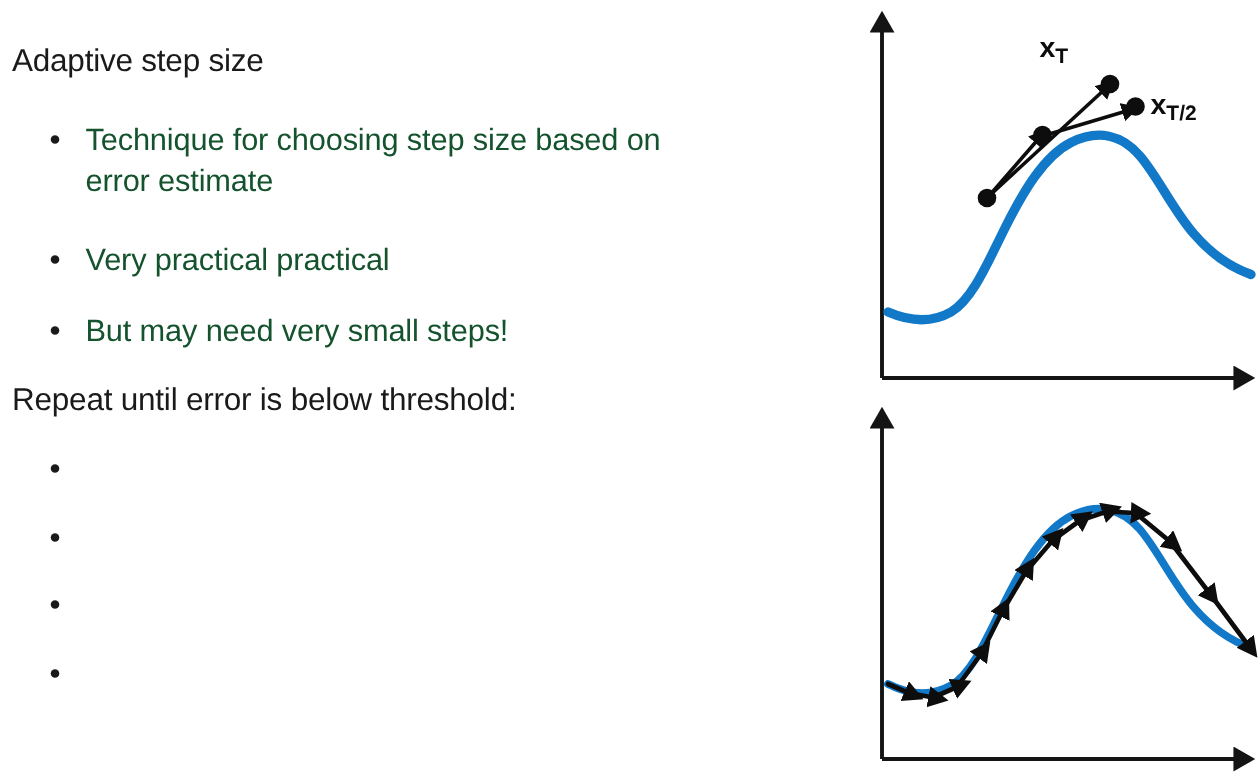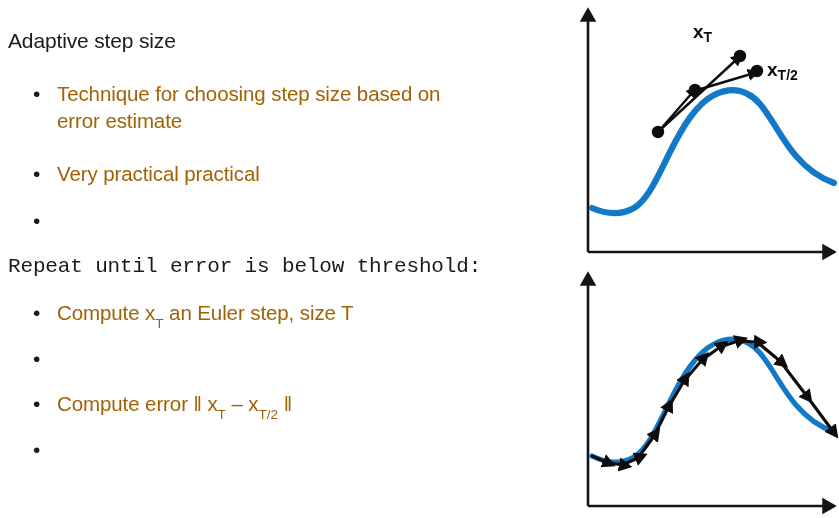--- a/index.html
+++ b/index.html
@@ -31,21 +31,21 @@
     position: absolute;
     left: 8px;
     font-size: 21px;
     line-height: 26px;
     font-weight: 400;
     letter-spacing: -0.15px;
     color: #1a1a1a;
     white-space: nowrap;
   }
   #lead-1 { top: 28px; }
-  #lead-2 { top: 254px; font-family: Liberation Mono, monospace; }
+  #lead-2 { top: 254px; }
 
   .bullet-row {
     position: absolute;
     left: 33px;
     width: 520px;
     display: flex;
     align-items: flex-start;
   }
   .bullet-dot {
     width: 14px;
@@ -53,21 +53,21 @@
     font-size: 21px;
     line-height: 27px;
     color: #1a1a1a;
     text-align: left;
     padding-top: 0px;
   }
   .bullet-text {
     font-size: 20.5px;
     line-height: 27px;
     letter-spacing: -0.1px;
-    color: #a16207;
+    color: #14532d;
     padding-left: 10px;
     max-width: 420px;
   }
   .bullet-text sub {
     font-size: 0.66em;
     line-height: 0;
     position: relative;
     bottom: -0.22em;
     letter-spacing: 0;
   }
@@ -109,36 +109,35 @@
     <span class="bullet-text">Technique for choosing step size based on error estimate</span>
   </div>
 
   <div class="bullet-row" id="b2">
     <span class="bullet-dot">•</span>
     <span class="bullet-text">Very practical practical</span>
   </div>
 
   <div class="bullet-row" id="b3">
     <span class="bullet-dot">•</span>
+    <span class="bullet-text">But may need very small steps!</span>
   </div>
 
   <div class="lead" id="lead-2">Repeat until error is below threshold:</div>
 
   <div class="bullet-row" id="b4">
     <span class="bullet-dot">•</span>
-    <span class="bullet-text">Compute x<sub>T</sub> an Euler step, size T</span>
   </div>
 
   <div class="bullet-row" id="b5">
     <span class="bullet-dot">•</span>
   </div>
 
   <div class="bullet-row" id="b6">
     <span class="bullet-dot">•</span>
-    <span class="bullet-text">Compute error ‖ x<sub>T</sub> – x<sub>T/2</sub> ‖</span>
   </div>
 
   <div class="bullet-row" id="b7">
     <span class="bullet-dot">•</span>
   </div>
 
 </div>
 
 <div id="figures">
 

